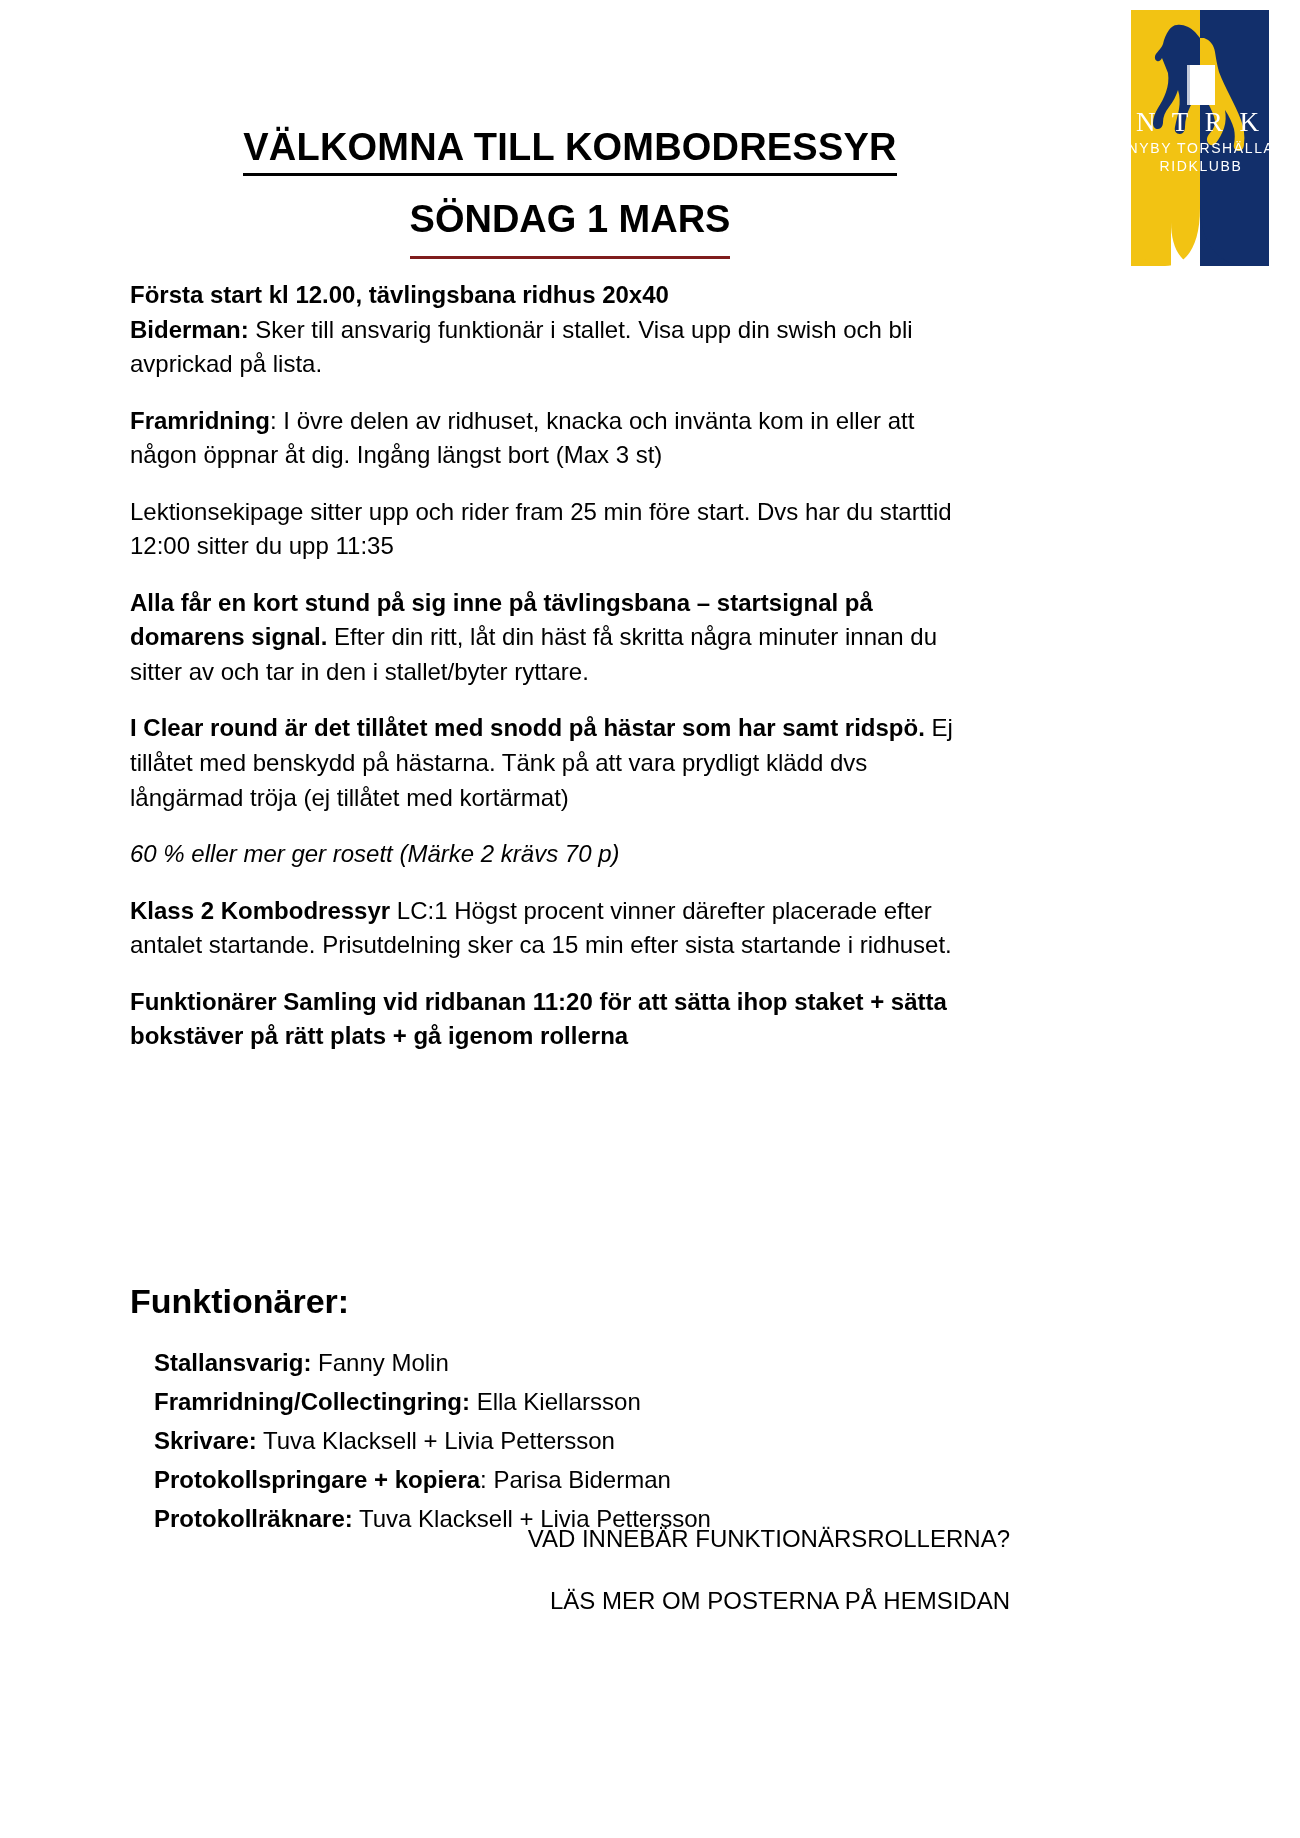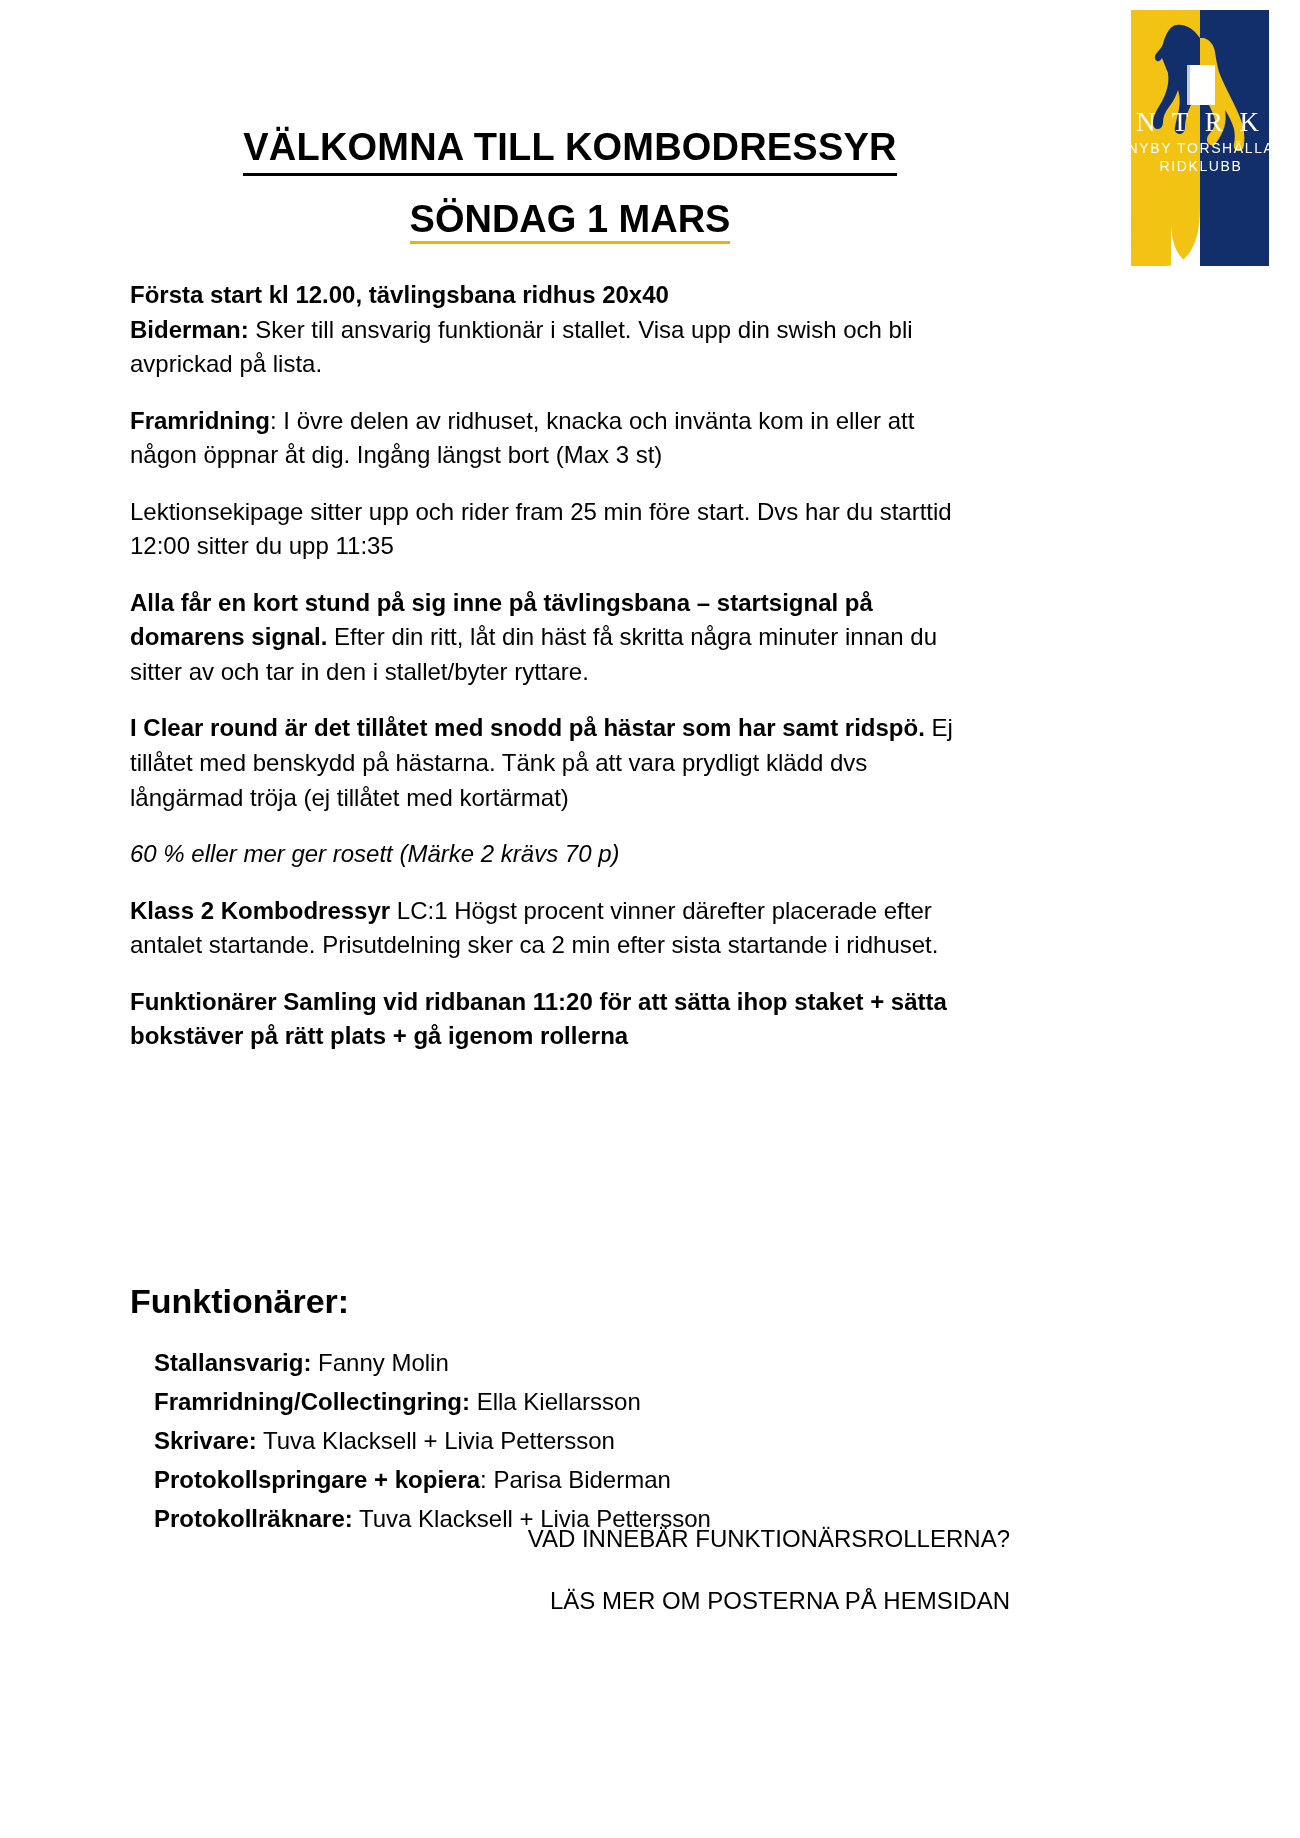--- a/index.html
+++ b/index.html
@@ -56,22 +56,22 @@
     margin-top: 44px;
   }
   .doc-subtitle {
     font-size: 38px;
     font-weight: bold;
     line-height: 1.0;
     margin: 0;
     display: block;
   }
   .doc-subtitle span.u {
-    border-bottom: 3px solid #eab308;
-    padding-bottom: 1px;
+    border-bottom: 3px solid #7f1d1d;
+    padding-bottom: 16px;
   }
 
   
   .body-col {
     position: absolute;
     top: 278px;
     left: 130px;
     width: 840px;
   }
   .para {
@@ -193,21 +193,21 @@
 
     <p class="para">
       <b>I Clear round är det tillåtet med snodd på hästar som har samt ridspö.</b><span> Ej tillåtet med benskydd på hästarna. Tänk på att vara prydligt klädd dvs långärmad tröja (ej tillåtet med kortärmat)</span>
     </p>
 
     <p class="para italic">
       <span>60 % eller mer ger rosett (Märke 2 krävs 70 p)</span>
     </p>
 
     <p class="para">
-      <b>Klass 2 Kombodressyr</b><span> LC:1 Högst procent vinner därefter placerade efter antalet startande. Prisutdelning sker ca 2 min efter sista startande i ridhuset.</span>
+      <b>Klass 2 Kombodressyr</b><span> LC:1 Högst procent vinner därefter placerade efter antalet startande. Prisutdelning sker ca 15 min efter sista startande i ridhuset.</span>
     </p>
 
     <p class="para bold">
       <span>Funktionärer Samling vid ridbanan 11:20 för att sätta ihop staket + sätta bokstäver på rätt plats + gå igenom rollerna</span>
     </p>
   </div>
 
   <div class="fx-heading">Funktionärer:</div>
 
   <div class="fx-list">

